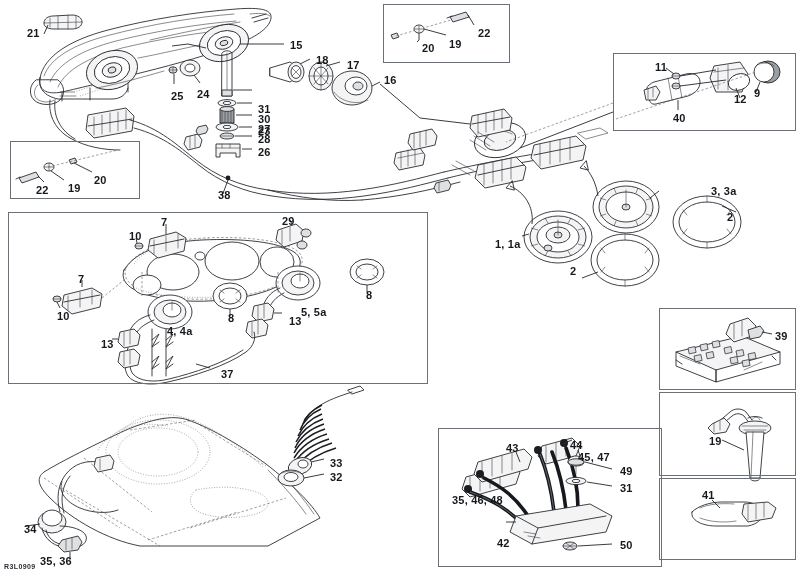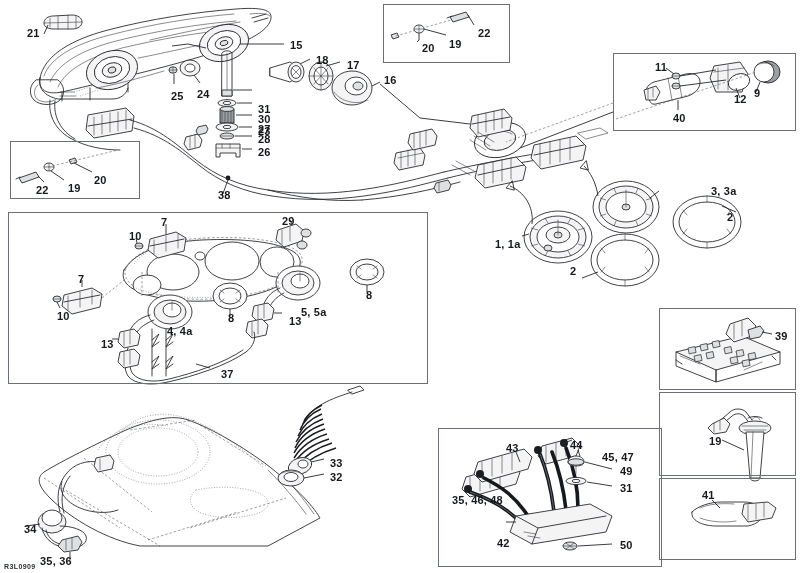--- a/index.html
+++ b/index.html
@@ -641,21 +641,21 @@
       <span class="lbl" title="gauge-5" style="left: 301px; top: 307px; color: rgb(21, 24, 28);">5, 5a</span>
       <span class="lbl" title="connector-13a" style="left: 101px; top: 339px; color: rgb(21, 24, 28);">13</span>
       <span class="lbl" title="connector-13b" style="left: 289px; top: 316px; color: rgb(21, 24, 28);">13</span>
       <span class="lbl" title="gauge-harness-37" style="left: 221px; top: 369px; color: rgb(21, 24, 28);">37</span>
       <span class="lbl" title="safety-lanyard-cap" style="left: 330px; top: 458px; color: rgb(21, 24, 28);">33</span>
       <span class="lbl" title="lanyard-tether" style="left: 330px; top: 472px; color: rgb(21, 24, 28);">32</span>
       <span class="lbl" title="drain-plug-assembly" style="left: 16px; top: 524px; color: rgb(21, 24, 28); margin-left: 8px;">34</span>
       <span class="lbl" title="screw-35-36" style="left: 40px; top: 556px; color: rgb(21, 24, 28);">35, 36</span>
       <span class="lbl" title="battery-cable-43" style="left: 506px; top: 443px; color: rgb(21, 24, 28);">43</span>
       <span class="lbl" title="terminal-44" style="left: 570px; top: 440px; color: rgb(21, 24, 28);">44</span>
-      <span class="lbl" title="bolt-45-47" style="left: 602px; top: 452px; color: rgb(21, 24, 28);">45, 47</span>
+      <span class="lbl" title="bolt-45-47" style="left: 578px; top: 452px; color: rgb(21, 24, 28);">45, 47</span>
       <span class="lbl" title="cap-nut-49" style="left: 620px; top: 466px; color: rgb(21, 24, 28);">49</span>
       <span class="lbl" title="washer-31b" style="left: 620px; top: 483px; color: rgb(21, 24, 28);">31</span>
       <span class="lbl" title="bolt-35-46-48" style="left: 452px; top: 495px; color: rgb(21, 24, 28); text-align: center;">35, 46, 48</span>
       <span class="lbl" title="solenoid-block-42" style="left: 497px; top: 518px; color: rgb(21, 24, 28); margin-top: 20px;">42</span>
       <span class="lbl" title="nut-50" style="left: 620px; top: 540px; color: rgb(21, 24, 28);">50</span>
       <span class="lbl" title="relay-39" style="left: 775px; top: 331px; color: rgb(21, 24, 28);">39</span>
       <span class="lbl" title="sensor-14" style="left: 709px; top: 436px; color: rgb(21, 24, 28);">19</span>
       <span class="lbl" title="connector-41" style="left: 702px; top: 490px; color: rgb(21, 24, 28);">41</span>
     </div>
 

